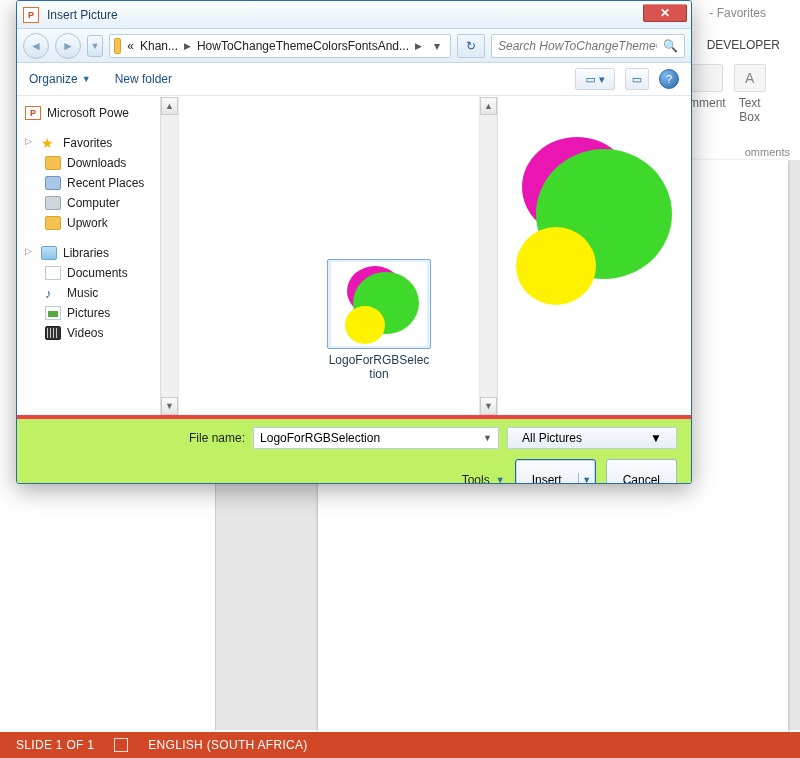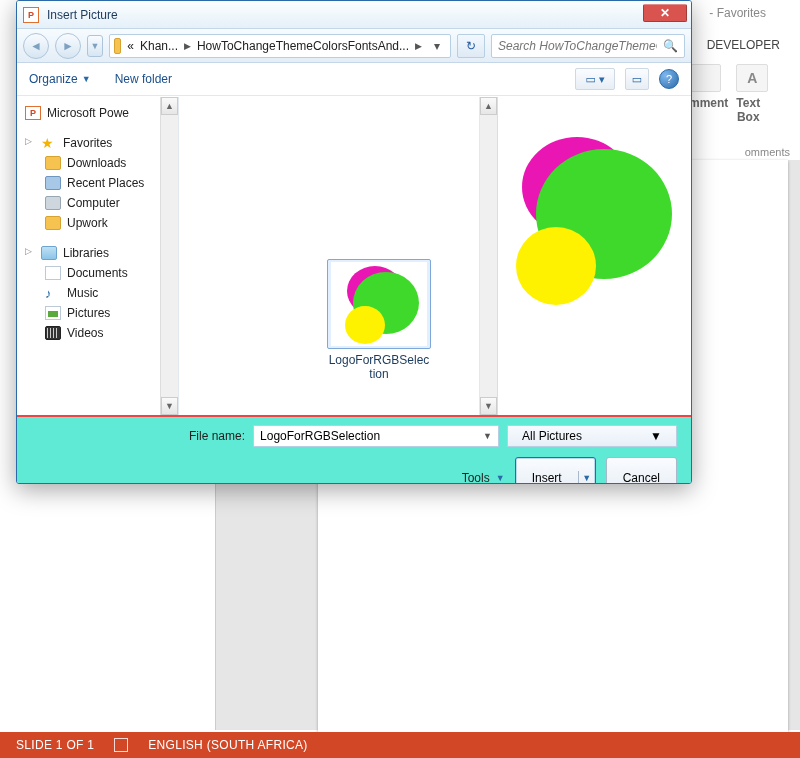--- a/index.html
+++ b/index.html
@@ -3,21 +3,21 @@
 <meta charset="utf-8">
 <style>
   * { box-sizing: border-box; margin: 0; padding: 0; font-family: "Segoe UI", Tahoma, sans-serif; font-size: 12px; }
   body { width: 800px; height: 758px; background: #000; position: relative; overflow: hidden; }
 
   
   .pp-bg { position: absolute; inset: 0; background: #fff; }
   .pp-title { position: absolute; top: 6px; right: 34px; color: #888; font-size: 12px; }
   .pp-ribbon-tab { position: absolute; top: 34px; right: 10px; height: 24px; padding: 4px 10px; color: #444; font-size: 12px; }
   .pp-ribbon-grp { position: absolute; top: 58px; right: 0; width: 120px; height: 88px; border-left: 1px solid #e5e5e5; display:flex; gap:8px; align-items:flex-start; padding:6px 8px;}
-  .rib-item { display:flex; flex-direction:column; align-items:flex-start; gap:4px; color:#666; font-size:11px; cursor:default;font-weight:bold;}
+  .rib-item { display:flex; flex-direction:column; align-items:center; gap:4px; color:#666; font-size:11px; cursor:default;}
   .rib-icon { width:32px; height:28px; background:#f5f5f5; border:1px solid #ddd; border-radius:2px; position:relative;}
   .rib-icon.tb::after{content:"A"; position:absolute; inset:0; display:flex; align-items:center; justify-content:center; color:#888; font-size:14px;}
   .pp-comments-lbl { position:absolute; top:146px; right:10px; color:#888; font-size:11px;}
   .pp-editarea { position:absolute; top:160px; left:0; right:0; bottom:28px; background:#e6e6e6;}
   .pp-thumbs { position:absolute; left:0; top:0; bottom:0; width:216px; background:#fff; border-right:1px solid #ccc;}
   .pp-slide { position:absolute; left:318px; top:0; width:470px; height:580px; background:#fff; box-shadow:0 1px 3px rgba(0,0,0,.3);}
   .pp-status { position:absolute; left:0; right:0; bottom:0; height:26px; background:#d24726; color:#fff; display:flex; align-items:center; gap:20px; padding:0 16px; font-size:11px; letter-spacing:.3px;}
   .pp-status .ic{width:14px;height:14px;border:1px solid #fff;opacity:.8;}
 
   
@@ -76,21 +76,21 @@
   .filearea{flex:1;position:relative;background:#fff;}
   .file-thumb{position:absolute;left:148px;top:162px;width:104px;text-align:center;}
   .file-thumb .sel{border:1px solid #7da8d9;background:#e2efff;padding:2px;border-radius:2px;}
   .file-thumb .imgbox{width:96px;height:84px;background:#fff;position:relative;margin:0 auto;}
   .circ{position:absolute;border-radius:50%;}
   .file-thumb .fn{margin-top:4px;color:#1b3a5d;line-height:14px;}
   .preview{width:212px;border-left:1px solid #e2e8ef;position:relative;background:#fff;}
   .preview .scroll-gutter{left:0;right:auto;border-left:none;border-right:1px solid #ddd;}
   .pv-img{position:absolute;left:28px;top:40px;width:174px;height:184px;background:#fff;}
 
-  .dlg-footer{position:absolute;left:0;right:0;bottom:0;height:68px;background:#5eead4;border-top:2px solid #ef4444;padding:8px 14px;}
+  .dlg-footer{position:absolute;left:0;right:0;bottom:0;height:68px;background:#bef264;border-top:4px solid #ef4444;padding:8px 14px;}
   .fn-row{display:flex;align-items:center;gap:8px;}
   .fn-lbl{color:#222;}
   .fn-input{flex:1;max-width:268px;height:22px;border:1px solid #b7cfe3;background:#fff;padding:0 6px;display:flex;align-items:center;justify-content:space-between;}
   .fn-input .dd{color:#555;font-size:9px;}
   .filter{width:170px;height:22px;border:1px solid #b7cfe3;background:linear-gradient(#f8fbff,#e8eff7);padding:0 14px;display:flex;align-items:center;justify-content:space-between;cursor:pointer;}
   .btn-row{display:flex;align-items:center;gap:10px;justify-content:flex-end;margin-top:10px;}
   .tools{color:#222;display:flex;align-items:center;gap:6px;margin-right:0;cursor:pointer;}
   .btn{height:41px;border:1px solid #a9b9c9;background:linear-gradient(#fafcff,#e4ecf4);border-radius:3px;padding:0 16px;display:flex;align-items:center;justify-content:center;cursor:pointer;}
   .btn.primary{border-color:#2b6aa8;box-shadow:inset 0 0 0 1px #bcd7f0;}
   .btn.split{padding:0;display:flex;}

